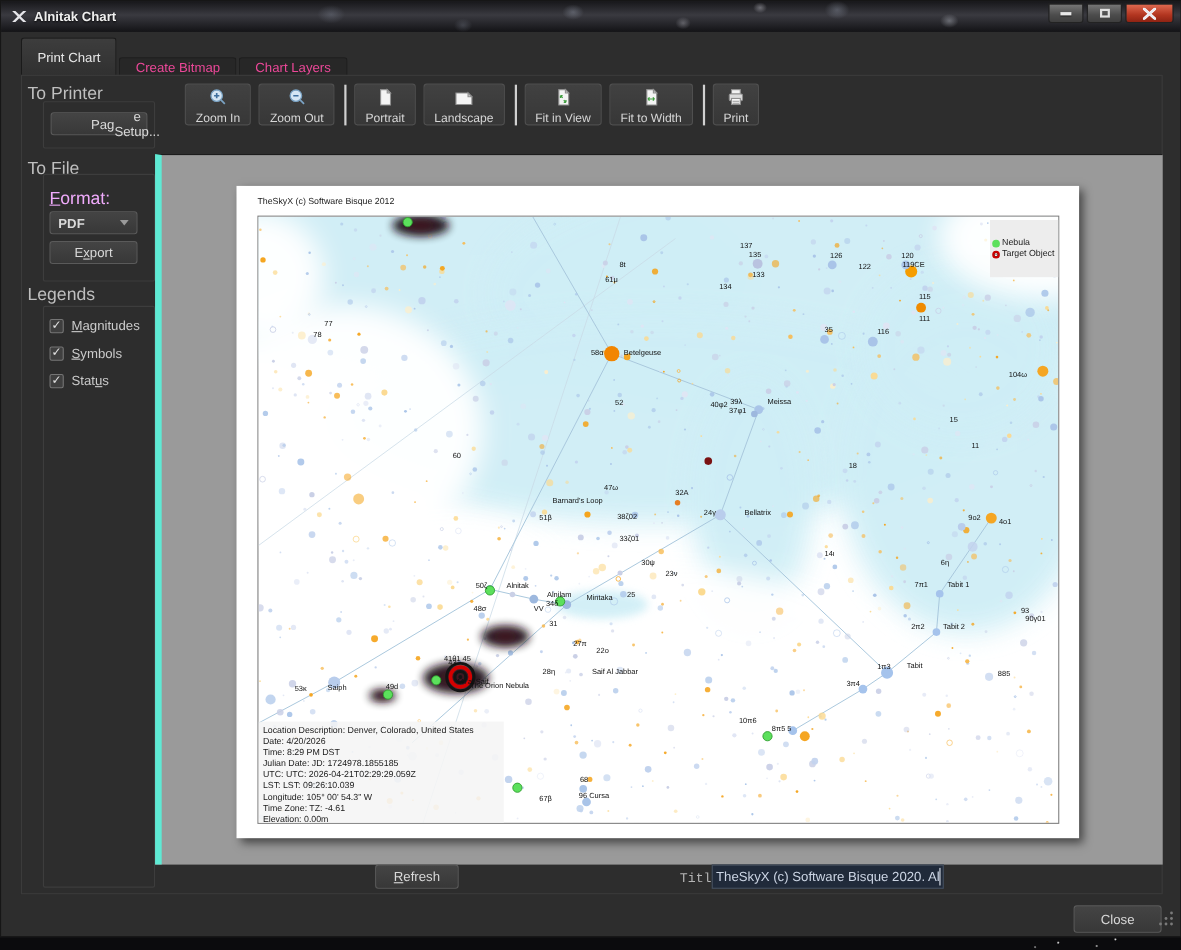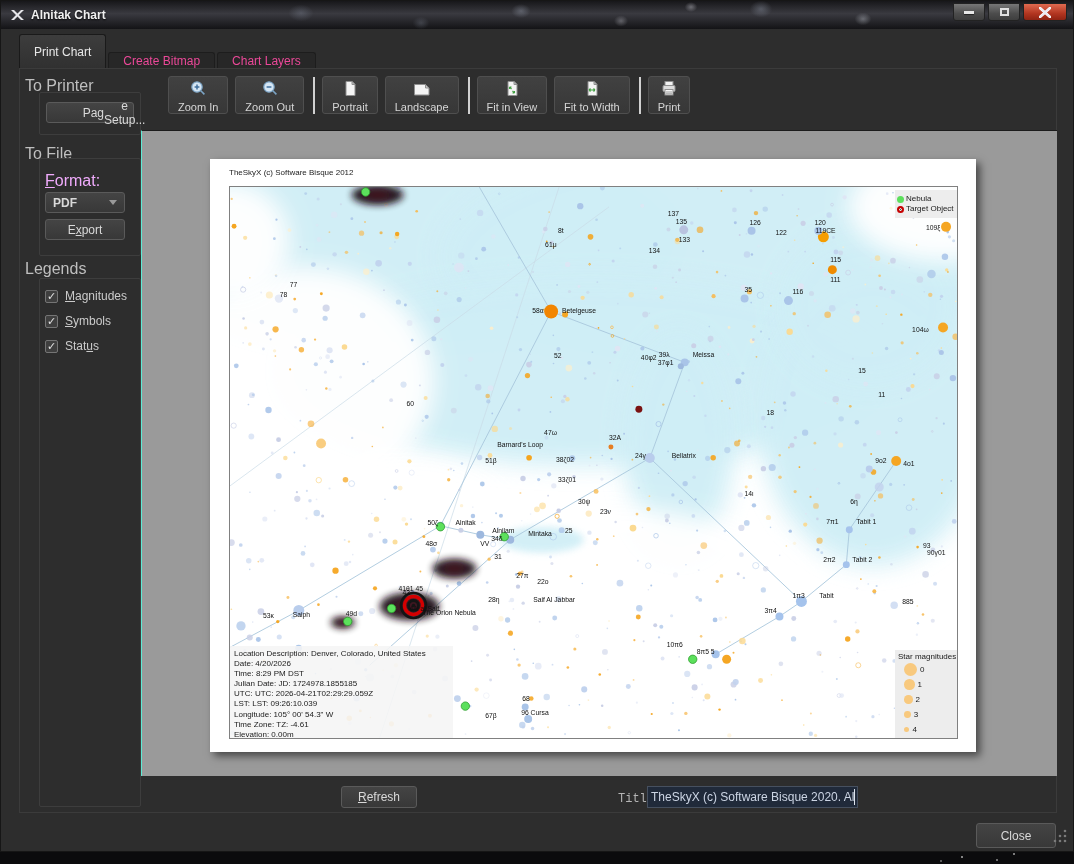--- a/index.html
+++ b/index.html
@@ -58,30 +58,30 @@
   .cb .box { width:13px; height:13px; background:#3f3f3f; border:1px solid #757575; border-radius:2px;
     color:#e2e2e2; font-size:11px; line-height:11px; text-align:center; }
   
   .toolbar { position:absolute; left:138px; top:74px; height:40px; display:flex; align-items:center;margin-left:29px; }
   .tbtn { height:38px; margin-right:7px; padding:3px 9px 2px; display:flex; flex-direction:column;
     align-items:center; justify-content:space-between;
     background:linear-gradient(#414141,#373737); border:1px solid #4f4f4f; border-radius:3px; }
   .tbtn .tlabel { font-size:11px; color:#d6d6d6; white-space:nowrap; }
   .tsep { width:2px; height:37px; background:#ededed; opacity:.85; margin:0 7px 0 2px; }
   
-  .preview { position:absolute; left:140px; top:129px; width:916px; height:646px;
-    background:#9a9a9a; border-top:1px solid #1c1c1c; border-left:1px solid #5eead4; overflow:hidden; }
+  .preview { position:absolute; left:140px; top:139px; width:916px; height:646px;
+    background:#9a9a9a; border-top:1px solid #1c1c1c; border-left:6px solid #5eead4; overflow:hidden; }
   .page { position:absolute; left:68px; top:28px; width:766px; height:593px; background:#fff;
     box-shadow:4px 4px 8px rgba(0,0,0,.55); }
   .page-header { position:absolute; left:19px; top:9px; font-size:8px; color:#222; }
   .map { position:absolute; left:19px; top:27px; width:729px; height:553px;
     border:1px solid #808080; background:#fff; overflow:hidden; }
   .map svg { position:absolute; left:0; top:0; width:727px; height:551px; }
   .overlay { position:absolute; font-size:8px; color:#1a1a1a; }
-  .neb-legend { left:665px; top:3px; width:64px; padding:4px 2px; background:#ededed; line-height:10px; }
+  .neb-legend { left:665px; top:3px; width:64px; padding:16px 2px; background:#ededed; line-height:10px; }
   .neb-row { display:flex; align-items:center; gap:2px; white-space:nowrap; }
   .dot-nebula { width:7px; height:7px; border-radius:50%; }
   .dot-target { width:7px; height:7px; border-radius:50%; border:2px solid #c80000; background:#1a1a1a;
     box-shadow:inset 0 0 0 1px #fff; }
   .info-box { left:0px; top:459px; width:223px; height:94px; background:rgba(245,245,245,.88);
     padding:3px 0 0 4px; line-height:10.1px; font-size:8px; color:#1a1a1a; white-space:nowrap; overflow:hidden; }
   .mag-box { left:665px; top:463px; width:64px; height:90px; background:#ededed; padding:2px 0 0 3px; }
   .mag-title { font-size:8px; margin-bottom:1px; white-space:nowrap; }
   .mag-row { display:flex; align-items:center; height:15px; gap:3px; }
   .mag-dot { border-radius:50%; flex:none; margin-left:6px; }
@@ -1228,43 +1228,20 @@
             <div>Location Description: Denver, Colorado, United States</div>
             <div>Date: 4/20/2026</div>
             <div>Time: 8:29 PM DST</div>
             <div>Julian Date: JD: 1724978.1855185</div>
             <div>UTC: UTC: 2026-04-21T02:29:29.059Z</div>
             <div>LST: LST: 09:26:10.039</div>
             <div>Longitude: 105° 00' 54.3" W</div>
             <div>Time Zone: TZ: -4.61</div>
             <div>Elevation: 0.00m</div>
           </div>
-        <div class="overlay mag-box" id="mag-box">
-            <div class="mag-title">Star magnitudes</div>
-            <div class="mag-row">
-              <span class="mag-dot" style="width: 13px; height: 13px; background: rgb(248, 201, 126);"></span>
-              <span>0</span>
-            </div>
-            <div class="mag-row">
-              <span class="mag-dot" style="width: 10.5px; height: 10.5px; background: rgb(248, 201, 126);"></span>
-              <span>1</span>
-            </div>
-            <div class="mag-row">
-              <span class="mag-dot" style="width: 8.5px; height: 8.5px; background: rgb(248, 201, 126);"></span>
-              <span>2</span>
-            </div>
-            <div class="mag-row">
-              <span class="mag-dot" style="width: 6.8px; height: 6.8px; background: rgb(248, 201, 126);"></span>
-              <span>3</span>
-            </div>
-            <div class="mag-row">
-              <span class="mag-dot" style="width: 5.4px; height: 5.4px; background: rgb(248, 201, 126);"></span>
-              <span>4</span>
-            </div>
-          </div>
       </div>
     </div>
   </div>
 
   <button class="btn refresh"><u>R</u>efresh</button>
   <span class="title-label">Title:</span>
   <input class="title-input" type="text" spellcheck="false" value="TheSkyX (c) Software Bisque 2020. All ri" style="">
   <div class="caret"></div>
   <button class="btn close-btn">Close</button>
 

